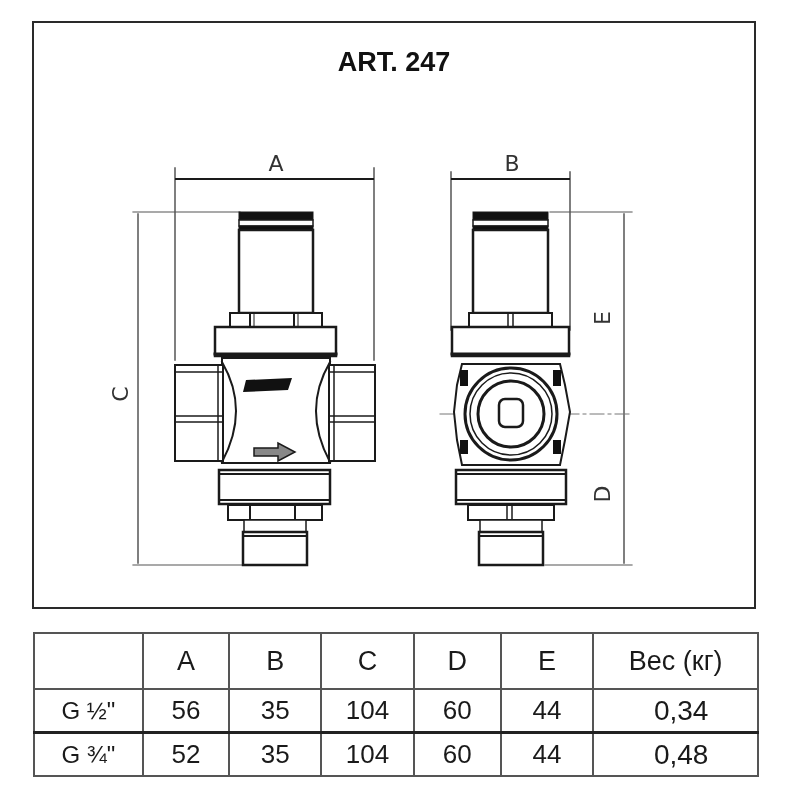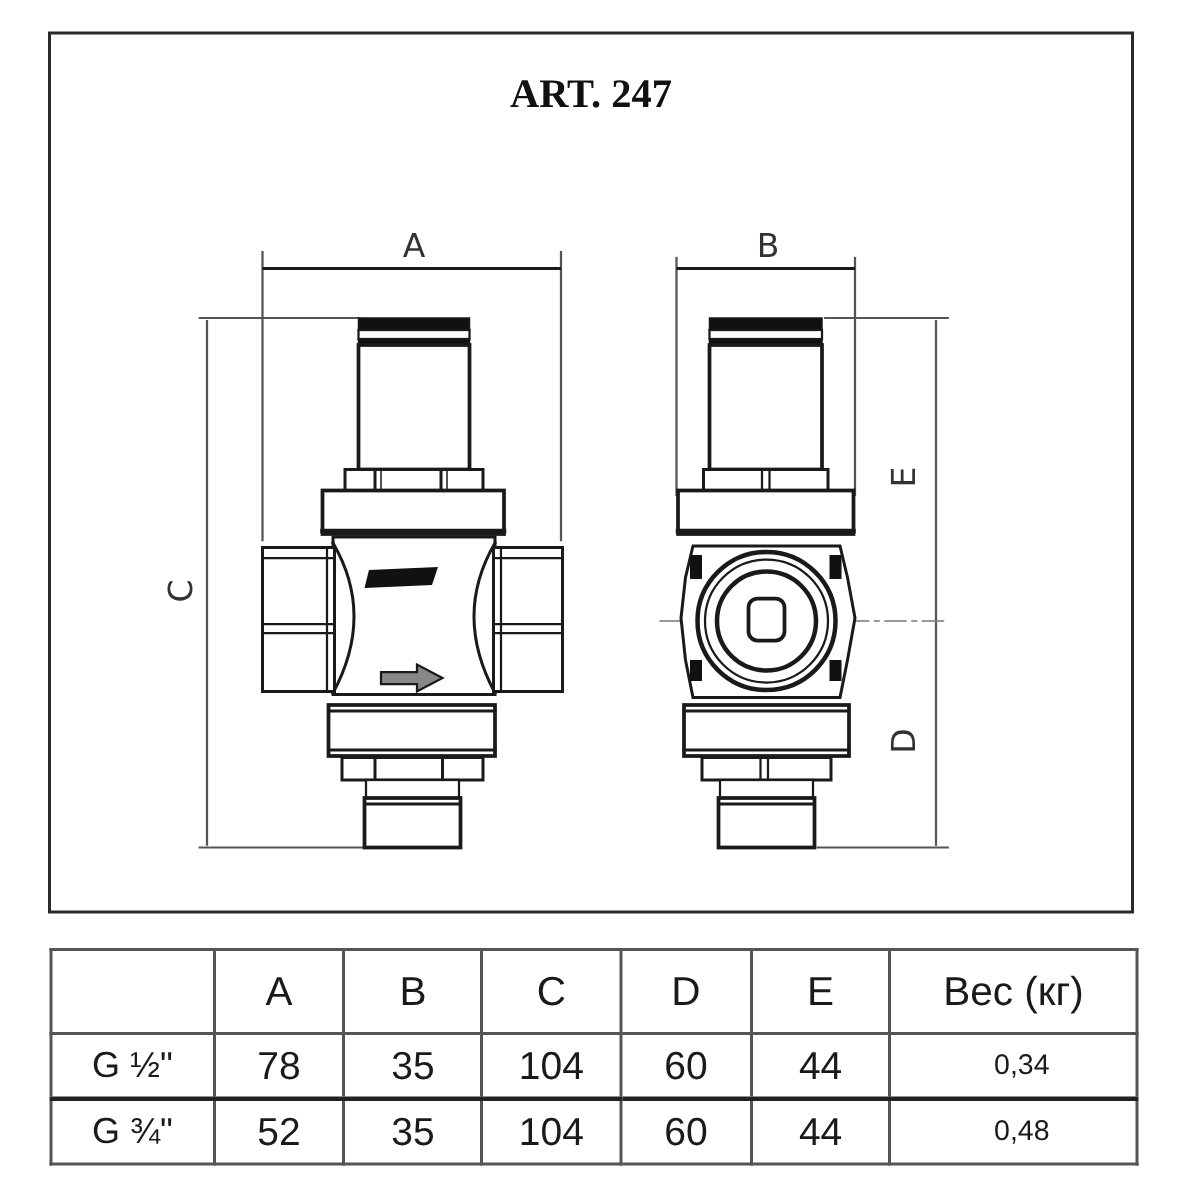--- a/index.html
+++ b/index.html
@@ -3,41 +3,41 @@
 <meta charset="utf-8">
 <style>
   html, body { margin: 0; padding: 0; background: #ffffff; }
   body { width: 800px; height: 800px; position: relative; overflow: hidden; }
   .frame {
     position: absolute; left: 32px; top: 21px; width: 720px; height: 584px;
     border: 2px solid #2a2a2a; box-sizing: content-box; background: #fff;
   }
   .title {
     position: absolute; left: 0; right: 0; top: 24px; text-align: center;
-    font-family: Liberation Serif, serif; font-weight: bold;
+    font-family: Liberation Sans, sans-serif; font-weight: bold;
     font-size: 27px; color: #111; letter-spacing: 0px;
   }
   svg.drawing { position: absolute; left: 0; top: 0; }
   .dimlabel {
     font-family: "DejaVu Sans", "Liberation Sans", sans-serif; font-size: 22px;
     fill: #333; font-weight: normal;
   }
   table.spec {
     position: absolute; left: 33px; top: 632px; width: 726px; height: 143px;
     border-collapse: collapse;
     font-family: "Liberation Sans", "DejaVu Sans", sans-serif; color: #1a1a1a;
   }
   table.spec td {
     border: 2px solid #555; text-align: center; font-size: 26px; padding: 0;
   }
   table.spec tr.head td { height: 54px; font-size: 27px; }
   table.spec tr.row td { height: 41px; }
   table.spec tr.row1 td { border-bottom: 3px solid #222; }
   table.spec td.size { font-size: 24px; }
-  table.spec td.weight { font-size: 19px; padding-left: 11px; }
+  table.spec td.weight { font-size: 28px; padding-left: 11px; }
   table.spec td.hweight { font-size: 26px; text-align: center; }
 </style>
 </head>
 <body>
 
 <div class="frame">
   <div class="title">ART. 247</div>
 </div>
 
 <svg class="drawing" width="800" height="620" viewBox="0 0 800 620">
@@ -174,21 +174,21 @@
     <td></td>
     <td>A</td>
     <td>B</td>
     <td>C</td>
     <td>D</td>
     <td>E</td>
     <td class="hweight">Вес (кг)</td>
   </tr>
   <tr class="row row1">
     <td class="size">G ½"</td>
-    <td>78</td>
+    <td>56</td>
     <td>35</td>
     <td>104</td>
     <td>60</td>
     <td>44</td>
     <td class="weight">0,34</td>
   </tr>
   <tr class="row">
     <td class="size">G ¾"</td>
     <td>52</td>
     <td>35</td>

